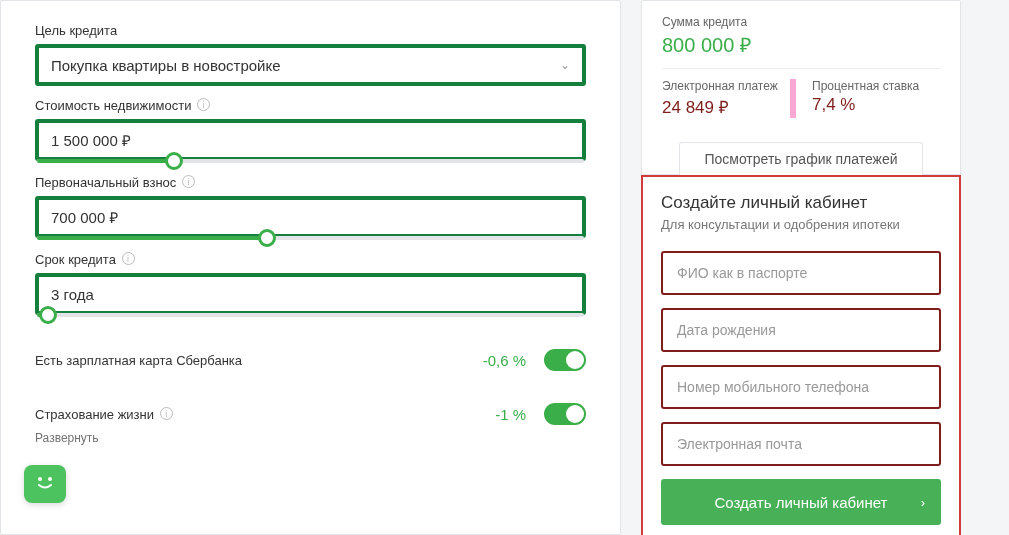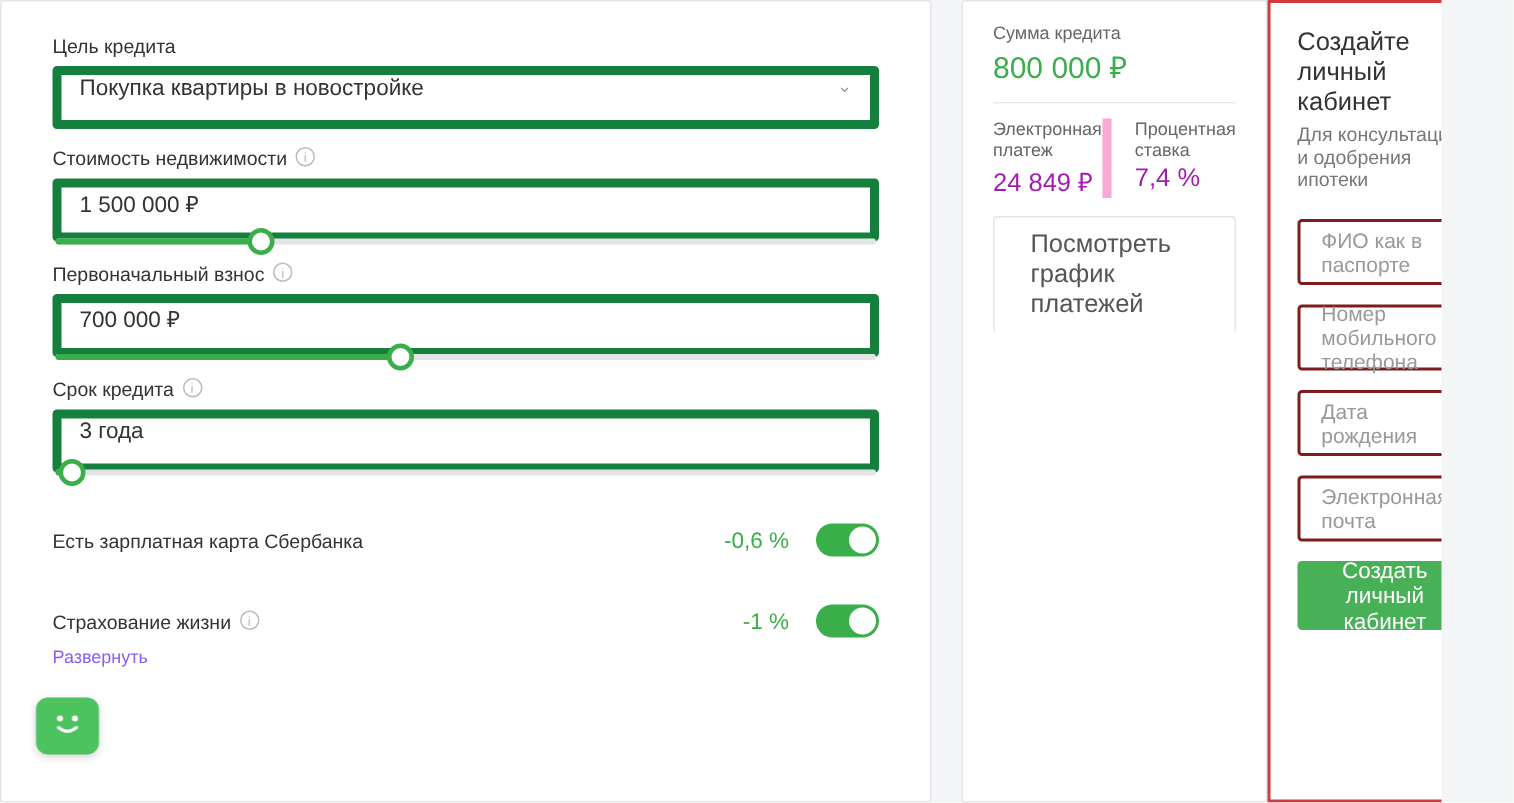--- a/index.html
+++ b/index.html
@@ -21,21 +21,21 @@
   .left {
     flex: 1;
     background: #fff;
     border: 1px solid #e2e4e8;
     border-radius: 2px;
     padding: 10px 34px 20px;
   }
   .right {
     width: 320px;
     display: flex;
-    flex-direction: row;
+    flex-direction: column;
   }
   .label {
     font-size: 13px;
     color: #333;
     margin: 12px 0 6px;
   }
   .info-icon {
     display: inline-block;
     width: 13px;
     height: 13px;
@@ -43,29 +43,29 @@
     border-radius: 50%;
     font-size: 9px;
     line-height: 12px;
     text-align: center;
     color: #bbb;
     margin-left: 2px;
     vertical-align: text-top;
   }
   .select, .text-input {
     width: 100%;
-    border: 6px solid #15803d;
+    border: 4px solid #15803d;
     border-radius: 3px;
     background: #fff;
     height: 42px;
     padding: 0 12px;
     font-size: 15px;
     color: #333;
     display: flex;
-    align-items: flex-start;
+    align-items: center;
     justify-content: space-between;
     cursor: pointer;
   }
   .text-input { cursor: text; }
   .chevron { color: #999; font-size: 12px; }
   .slider {
     position: relative;
     height: 4px;
     background: #e2e4e8;
     border-radius: 2px;
@@ -107,21 +107,21 @@
   .toggle::after {
     content: "";
     position: absolute;
     right: 2px;
     top: 2px;
     width: 18px;
     height: 18px;
     background: #fff;
     border-radius: 50%;
   }
-  .expand-link { color: #8b5cf6; font-size: 12px; margin-top: 6px; cursor: pointer; }
+  .expand-link { color: #737373; font-size: 12px; margin-top: 6px; cursor: pointer; }
   .chat-bubble {
     position: fixed;
     left: 24px;
     bottom: 32px;
     width: 42px;
     height: 38px;
     background: #4cc35f;
     border-radius: 8px;
     display: flex;
     align-items: center;
@@ -148,30 +148,30 @@
   .sum-lbl { font-size: 12px; color: #666; }
   .sum-val { font-size: 20px; color: #3aae49; font-weight: 500; margin-top: 2px; }
   .sum-row {
     display: flex;
     border-top: 1px solid #e8eaec;
     margin-top: 10px;
     padding-top: 10px;
   }
   .sum-col { flex: 1; }
   .sum-col + .sum-col { border-left: 6px solid #f9a8d4; padding-left: 16px; }
-  .sum-small { font-size: 17px; color: #a21caf; font-weight: 500; margin-top: 2px; }
+  .sum-small { font-size: 17px; color: #7f1d1d; font-weight: 500; margin-top: 2px; }
   .tab-link {
     border: 1px solid #e2e4e8;
     border-bottom: none;
     background: #fff;
-    font-size: 17px;
+    font-size: 14px;
     color: #555;
     padding: 8px 24px;
     border-radius: 3px 3px 0 0;
-    margin: 12px auto -1px;
+    margin: 24px auto -1px;
     width: fit-content;
     position: relative;
     z-index: 2;
     cursor: pointer;
   }
   .cabinet {
     background: #fff;
     border: 2px solid #d23b3b;
     padding: 16px 18px 18px;
   }
@@ -295,24 +295,24 @@
       <div class="tab-link">Посмотреть график платежей</div>
     </div>
 
     <div class="cabinet">
       <div class="cab-title">Создайте личный кабинет</div>
       <div class="cab-sub">Для консультации и одобрения ипотеки</div>
       <div class="cab-input">
           <span>ФИО как в паспорте</span>
         </div>
       <div class="cab-input">
+          <span>Дата рождения</span>
+        </div>
+      <div class="cab-input">
           <span>Номер мобильного телефона</span>
-        </div>
-      <div class="cab-input">
-          <span>Дата рождения</span>
         </div>
       <div class="cab-input">
           <span>Электронная почта</span>
         </div>
       <button class="cab-btn">
         <span>Создать личный кабинет</span>
         <span class="arr">›</span>
       </button>
     </div>
   </div>

